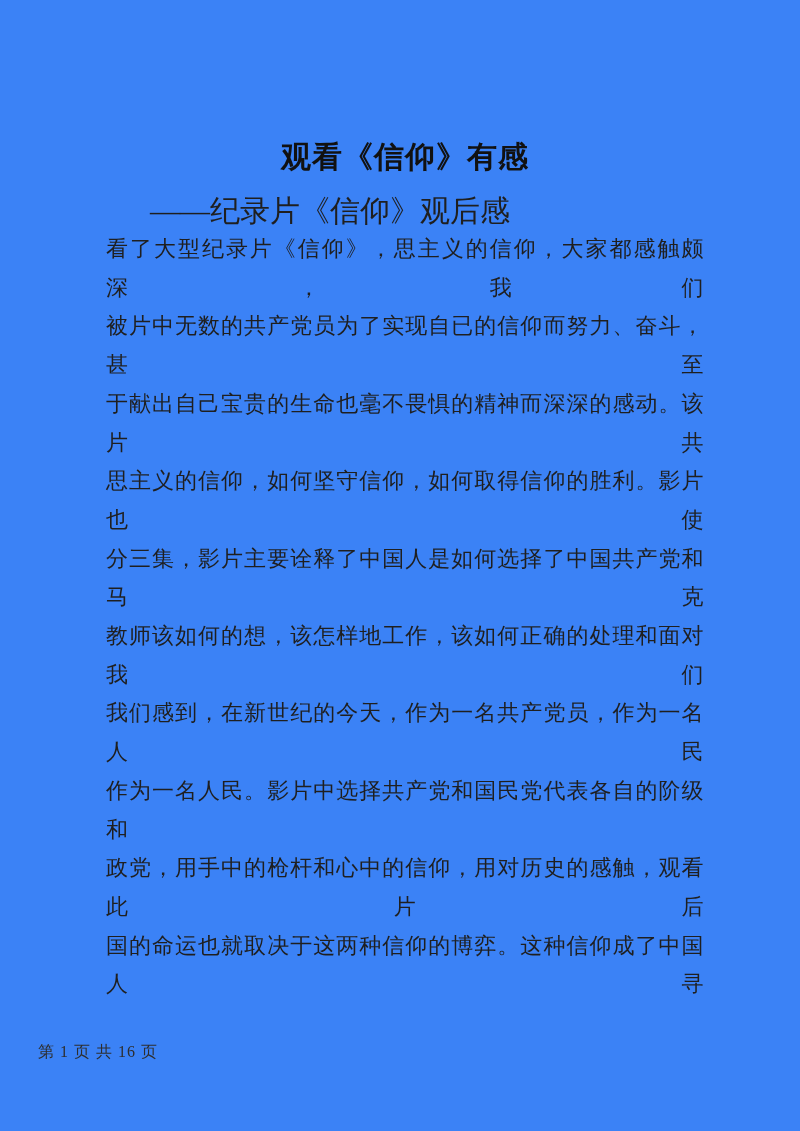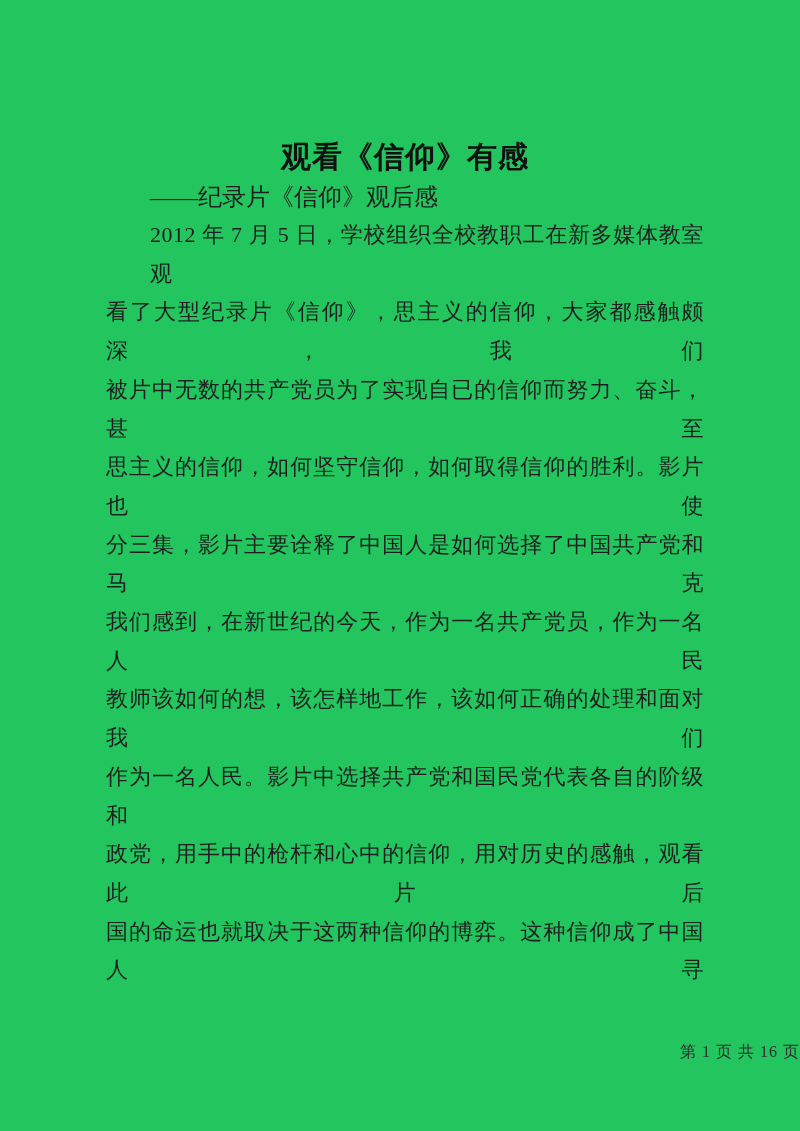--- a/index.html
+++ b/index.html
@@ -4,42 +4,43 @@
 <style>
   html, body {
     margin: 0;
     padding: 0;
     background: #ffffff;
   }
   .page {
     position: relative;
     width: 800px;
     height: 1131px;
-    background: #22c55e;
+    background: #3b82f6;
     overflow: hidden;
     font-family: "Liberation Serif", "DejaVu Serif", serif;
     color: #1f1f1f;
   }
   .content {
     position: absolute;
     left: 106px;
     top: 0;
     width: 598px;
   }
   .doc-title {
     margin-top: 136px;
     font-size: 30px;
     line-height: 42px;
     font-weight: bold;
     text-align: center;
     letter-spacing: 1px;
     color: #111111;
   }
   .doc-subtitle {
-    font-size: 24px;
+    margin-top: 14px;
+    font-size: 30px;
     line-height: 38px;
     padding-left: 44px;
   }
   .para {
     margin: 0;
     padding: 0;
   }
   .para:first-of-type {
     margin-top: 7px;
   }
@@ -51,46 +52,46 @@
     letter-spacing: 0.5px;
   }
   .line.indent {
     padding-left: 44px;
   }
   .page-footer {
     position: absolute;
     top: 1041px;
     left: 0;
     right: 0;
-    text-align: right;
+    text-align: left;
     text-indent: 38px;
     font-size: 16px;
     line-height: 22px;
     color: #2e2e2e;
     letter-spacing: 1px;
   }
 </style>
 </head>
 <body>
 
 <div class="page">
   <div class="content">
 
     <div class="doc-title">观看《信仰》有感</div>
 
     <div class="doc-subtitle">——纪录片《信仰》观后感</div>
 
     <div class="para">
-      <div class="line indent">2012 年 7 月 5 日，学校组织全校教职工在新多媒体教室观</div>
       <div class="line">看了大型纪录片《信仰》，思主义的信仰，大家都感触颇深，我们</div>
       <div class="line">被片中无数的共产党员为了实现自已的信仰而努力、奋斗，甚至</div>
+      <div class="line">于献出自己宝贵的生命也毫不畏惧的精神而深深的感动。该片共</div>
       <div class="line">思主义的信仰，如何坚守信仰，如何取得信仰的胜利。影片也使</div>
       <div class="line">分三集，影片主要诠释了中国人是如何选择了中国共产党和马克</div>
+      <div class="line">教师该如何的想，该怎样地工作，该如何正确的处理和面对我们</div>
       <div class="line">我们感到，在新世纪的今天，作为一名共产党员，作为一名人民</div>
-      <div class="line">教师该如何的想，该怎样地工作，该如何正确的处理和面对我们</div>
       <div class="line">作为一名人民。影片中选择共产党和国民党代表各自的阶级和</div>
       <div class="line">政党，用手中的枪杆和心中的信仰，用对历史的感触，观看此片后</div>
       <div class="line">国的命运也就取决于这两种信仰的博弈。这种信仰成了中国人寻</div>
 
     </div>
 
   </div>
 
   <div class="page-footer">第 1 页 共 16 页</div>
 </div>

